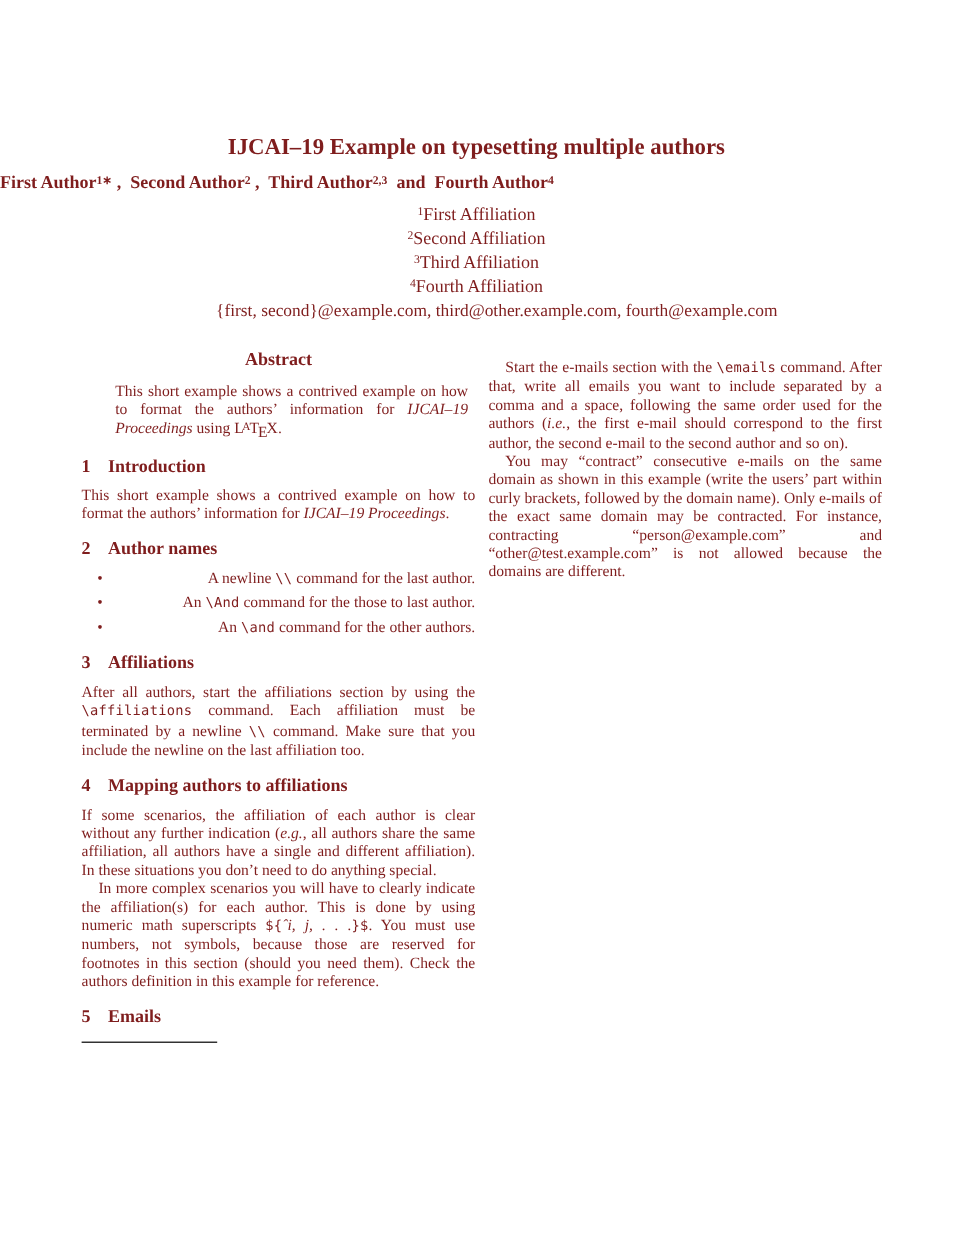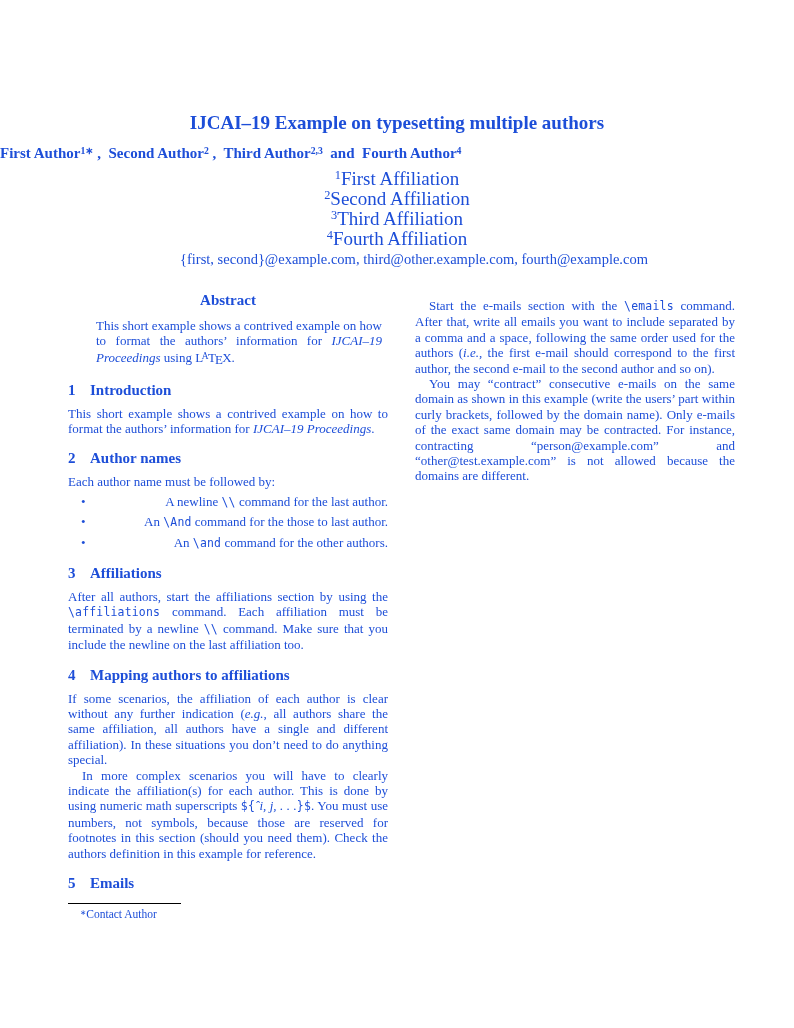--- a/index.html
+++ b/index.html
@@ -1,20 +1,20 @@
 <!DOCTYPE html>
 <html lang="en"><head>
 <meta charset="utf-8">
 <style>
   html,body{margin:0;padding:0;background:#ffffff;}
   .page{
     position:relative;
     width:794px;height:1028px;
     background:#ffffff;
-    color:#1d4ed8;
+    color:#7f1d1d;
     font-family:"Liberation Serif", serif;
     overflow:hidden;
   }
   .paper-title{
     margin:113px auto 0;
     text-align:center;
     font-size:19px;
     font-weight:bold;
     line-height:20px;
   }
@@ -22,32 +22,32 @@
     margin-top:11px;
     text-align:left;
     font-weight:bold;
     font-size:15px;
     line-height:19px;
     white-space:pre-wrap;
   }
   .affiliations{
     margin-top:6px;
     text-align:center;
-    font-size:19px;
+    font-size:15px;
     line-height:18px;
   }
   .email-line{
     text-align:center;
     font-size:14.5px;
     line-height:18px;
     margin-left:34px;
   }
   .columns{
     display:flex;
-    gap:27px;
+    gap:11px;
     margin:24px 0 0 68px;
     width:667px;
   }
   .col{width:328px;}
   .col-right{padding-top:6px;}
   .abstract-heading{
     text-align:center;
     font-size:15px;
     font-weight:bold;
     margin:0 0 9px 0;
@@ -145,21 +145,20 @@
       <div class="section-heading">
         <span class="section-number">1</span>
         <span>Introduction</span>
       </div>
       <p class="body"><span>This short example shows a contrived example on how to format the authors’ information for </span><span class="seg-i">IJCAI–19 Proceedings</span><span>.</span></p>
 
       <div class="section-heading">
         <span class="section-number">2</span>
         <span>Author names</span>
       </div>
-      <p class="body">Each author name must be followed by:</p>
       <div class="bullet-item">
         <span class="bullet-glyph">•</span>
         <span class="bullet-text"><span>A newline </span><span class="seg-tt">\\</span><span> command for the last author.</span></span>
       </div>
       <div class="bullet-item">
         <span class="bullet-glyph">•</span>
         <span class="bullet-text"><span>An </span><span class="seg-tt">\And</span><span> command for the those to last author.</span></span>
       </div>
       <div class="bullet-item">
         <span class="bullet-glyph">•</span>
@@ -179,21 +178,20 @@
       <p class="body"><span>If some scenarios, the affiliation of each author is clear without any further indication (</span><span class="seg-i">e.g.</span><span>, all authors share the same affiliation, all authors have a single and different affiliation). In these situations you don’t need to do anything special.</span></p>
       <p class="body indent"><span>In more complex scenarios you will have to clearly indicate the affiliation(s) for each author. This is done by using numeric math superscripts </span><span class="seg-tt">${</span><span class="seg-i">ˆi, j, . . .</span><span class="seg-tt">}$</span><span>. You must use numbers, not symbols, because those are reserved for footnotes in this section (should you need them). Check the authors definition in this example for reference.</span></p>
 
       <div class="section-heading">
         <span class="section-number">5</span>
         <span>Emails</span>
       </div>
 
       <div class="footnote">
         <div class="footnote-rule"></div>
-        <div class="footnote-text"><sup>∗</sup><span>Contact Author</span></div>
       </div>
 
     </div>
 
     <div class="col col-right">
       <p class="body indent"><span>Start the e-mails section with the </span><span class="seg-tt">\emails</span><span> command. After that, write all emails you want to include separated by a comma and a space, following the same order used for the authors (</span><span class="seg-i">i.e.</span><span>, the first e-mail should correspond to the first author, the second e-mail to the second author and so on).</span></p>
       <p class="body indent"><span>You may “contract” consecutive e-mails on the same domain as shown in this example (write the users’ part within curly brackets, followed by the domain name). Only e-mails of the exact same domain may be contracted. For instance, contracting “person@example.com” and “other@test.example.com” is not allowed because the domains are different.</span></p>
     </div>
 
   </div>

